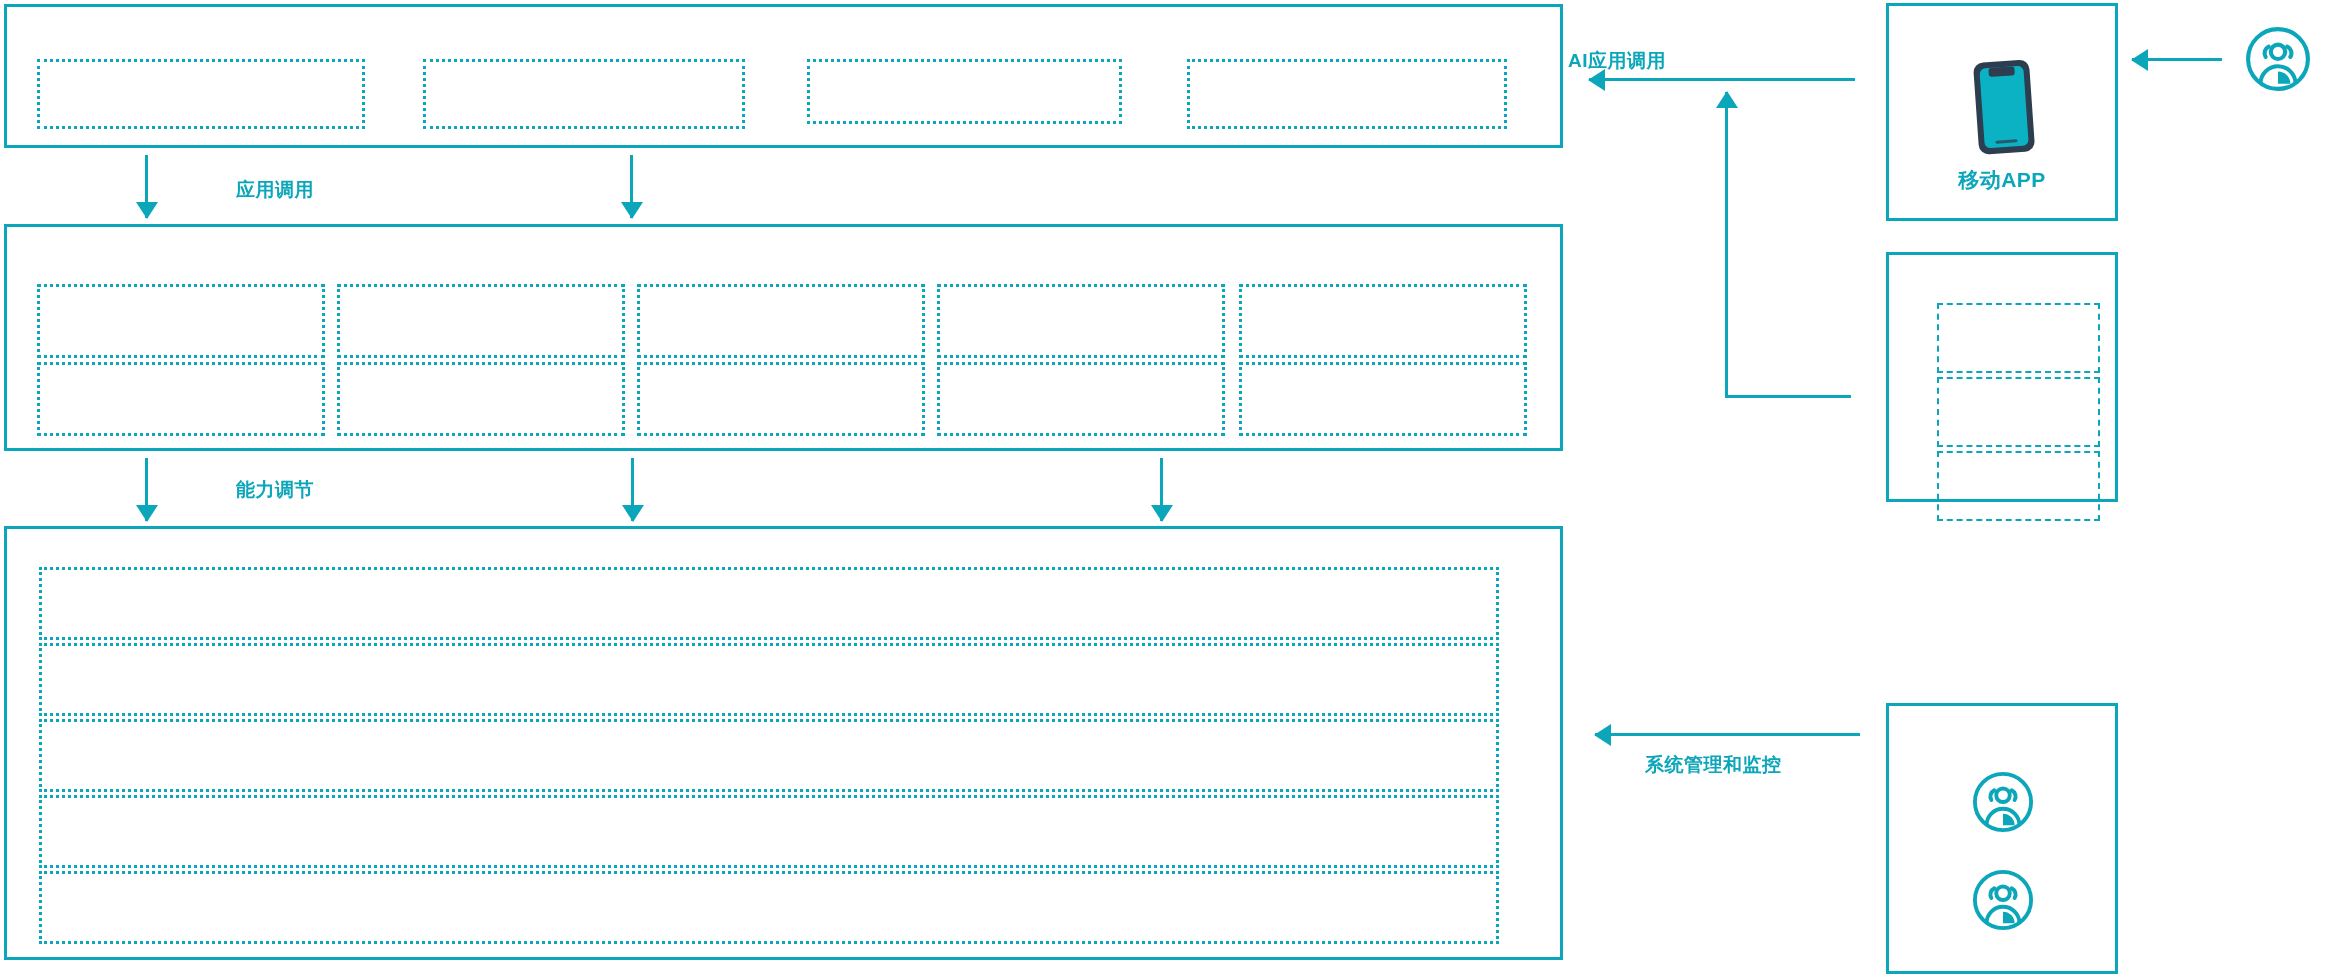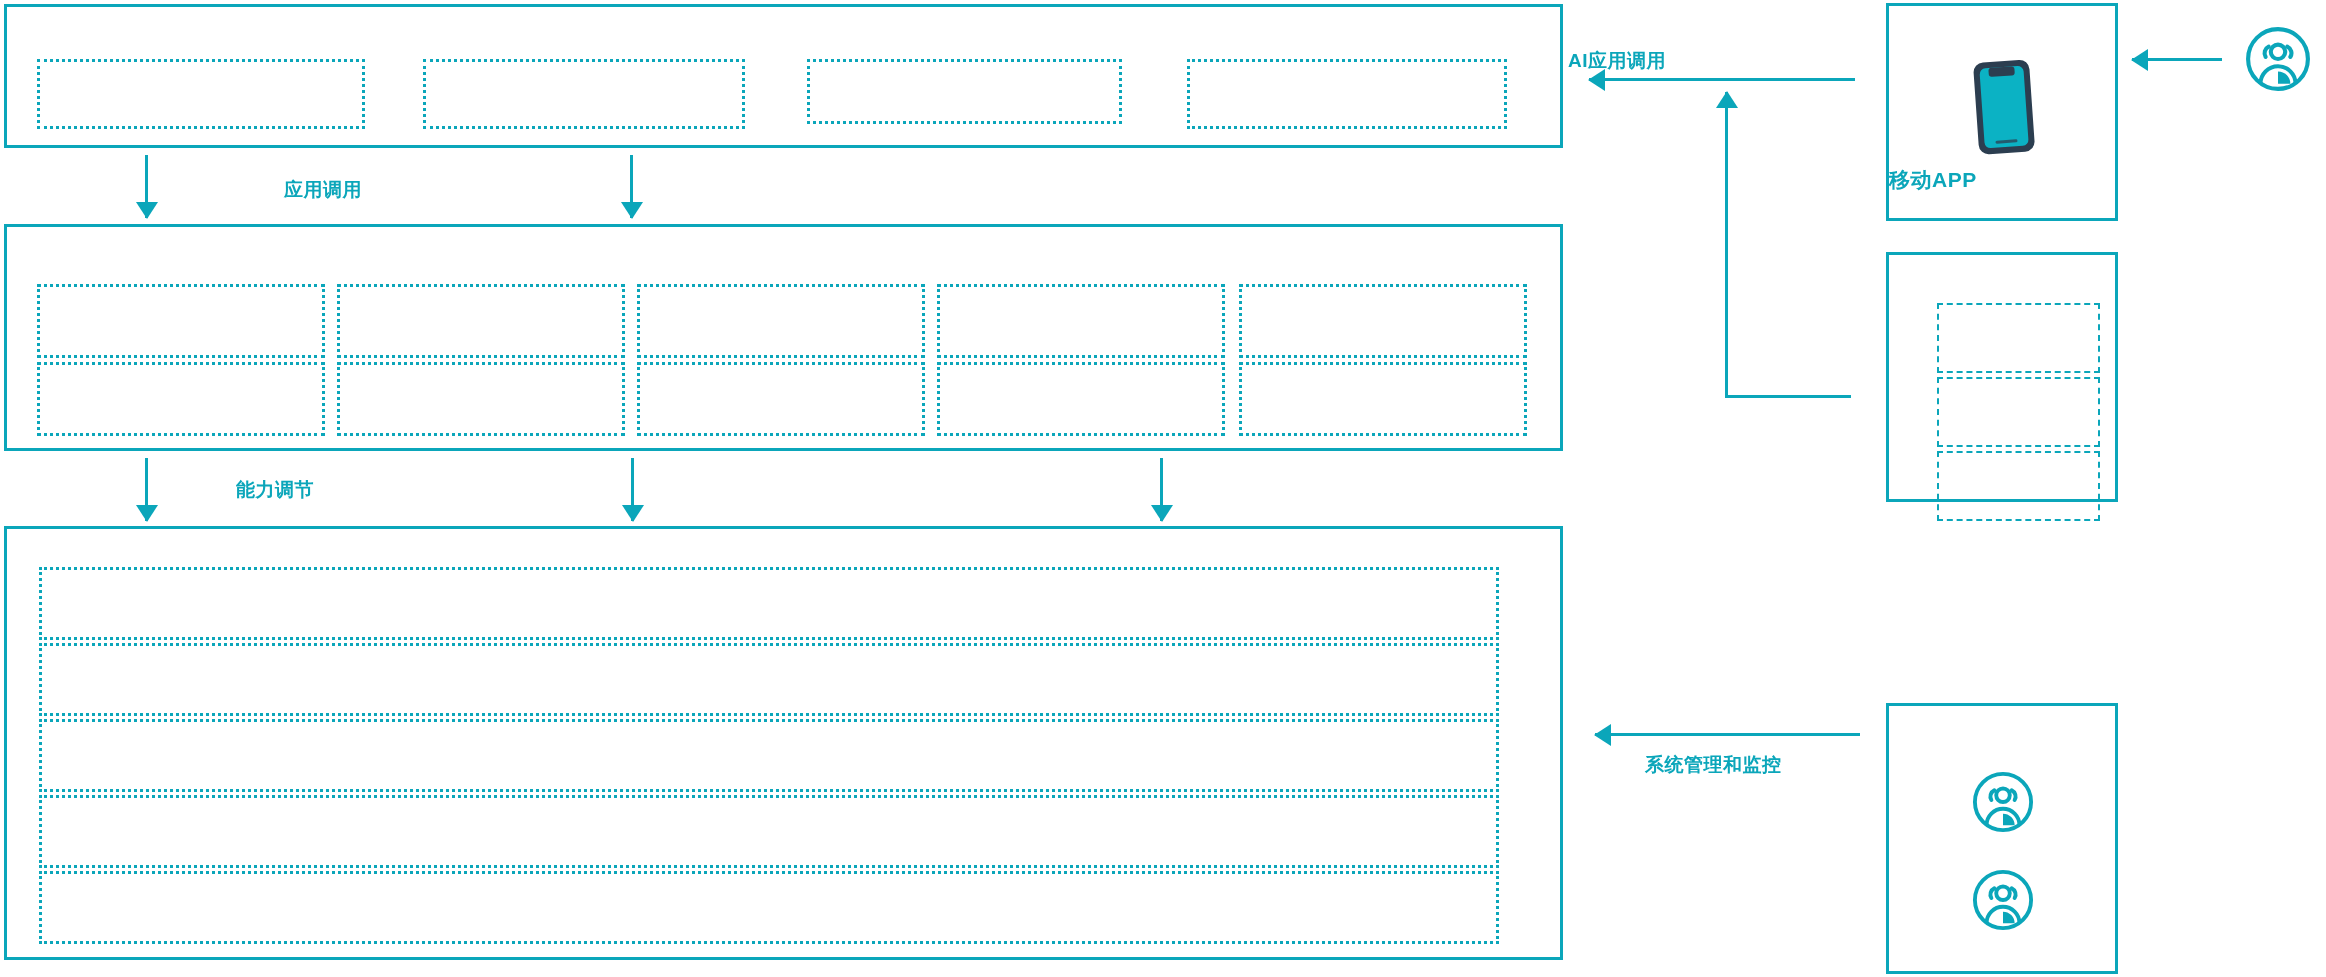--- a/index.html
+++ b/index.html
@@ -33,20 +33,21 @@
     background: transparent;
   }
   .dashbox.dense {
     border-style: dotted;
     border-width: 3px;
   }
   .boxlabel {
     position: absolute;
     left: 0;
     right: 0;
+    text-align: center;
     color: #0BA6BA;
     font-size: 19px;
     font-weight: bold;
     letter-spacing: 0.5px;
     white-space: nowrap;
   }
 
   
   .arrow-down {
     position: absolute;
@@ -135,21 +136,21 @@
     <div class="dashbox dense" style="left:800px; top:52px; width:315px; height:65px;">
       <div class="boxlabel" style="top:22px;"></div>
     </div>
     <div class="dashbox dense" style="left:1180px; top:52px; width:320px; height:70px;">
       <div class="boxlabel" style="top:24px;"></div>
     </div>
   </div>
 
   <div class="arrow-down" style="left:145px; top:155px; height:63px;"></div>
   <div class="arrow-down" style="left:630px; top:155px; height:63px;"></div>
-  <div class="flow-label" style="left:236px; top:177px;margin-left:48px;">应用调用</div>
+  <div class="flow-label" style="left:236px; top:177px;">应用调用</div>
 
   <div class="panel" style="left:4px; top:224px; width:1559px; height:227px;">
 
     <div class="dashbox dense" style="left:30px; top:57px; width:288px; height:74px;">
       <div class="boxlabel" style="top:26px;"></div>
     </div>
     <div class="dashbox dense" style="left:330px; top:57px; width:288px; height:74px;">
       <div class="boxlabel" style="top:26px;"></div>
     </div>
     <div class="dashbox dense" style="left:630px; top:57px; width:288px; height:74px;">

